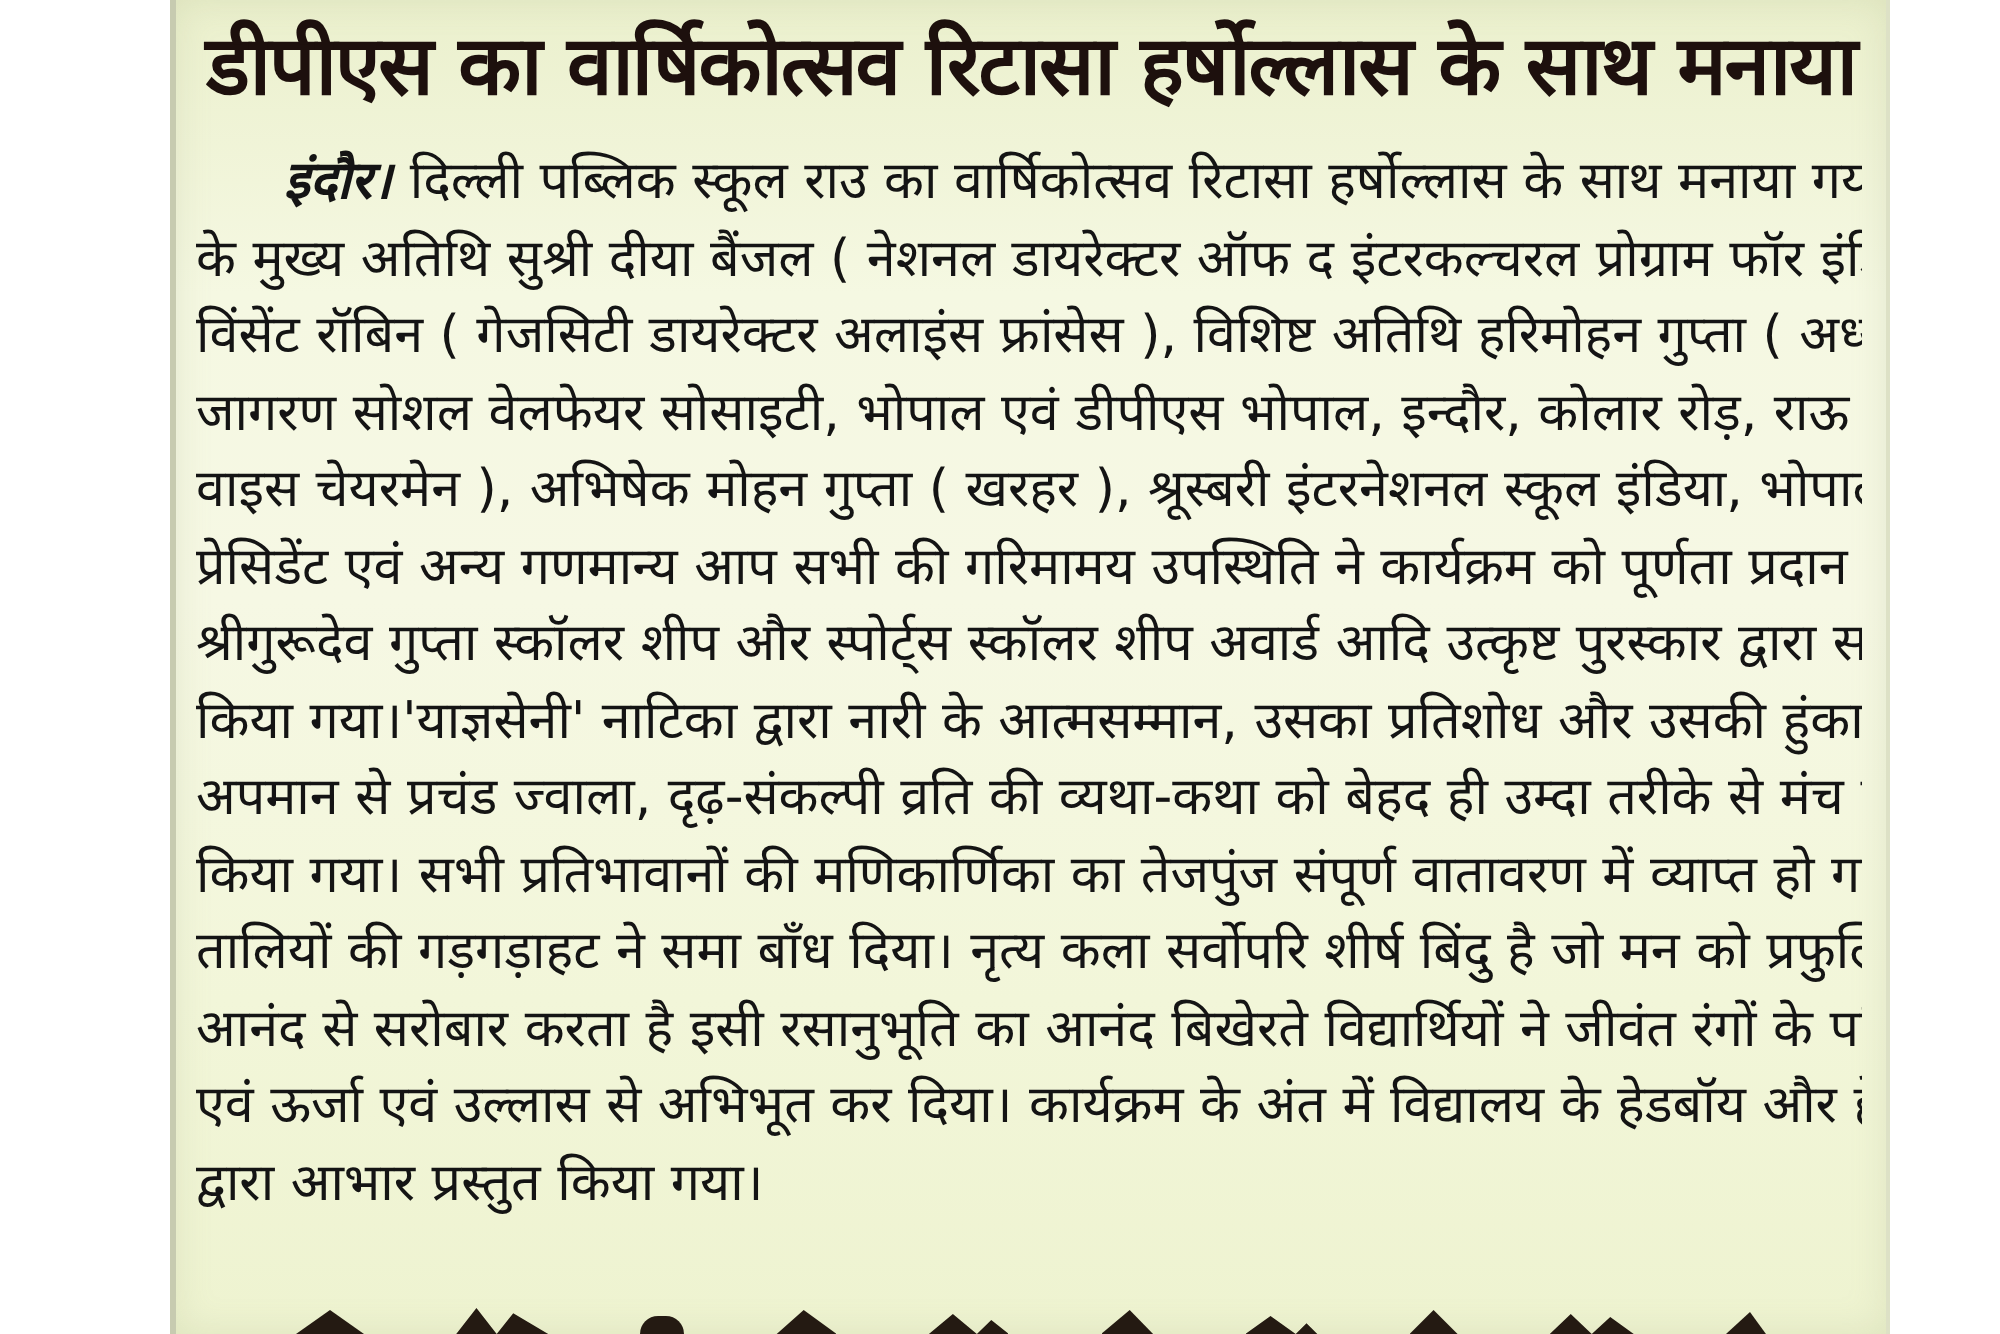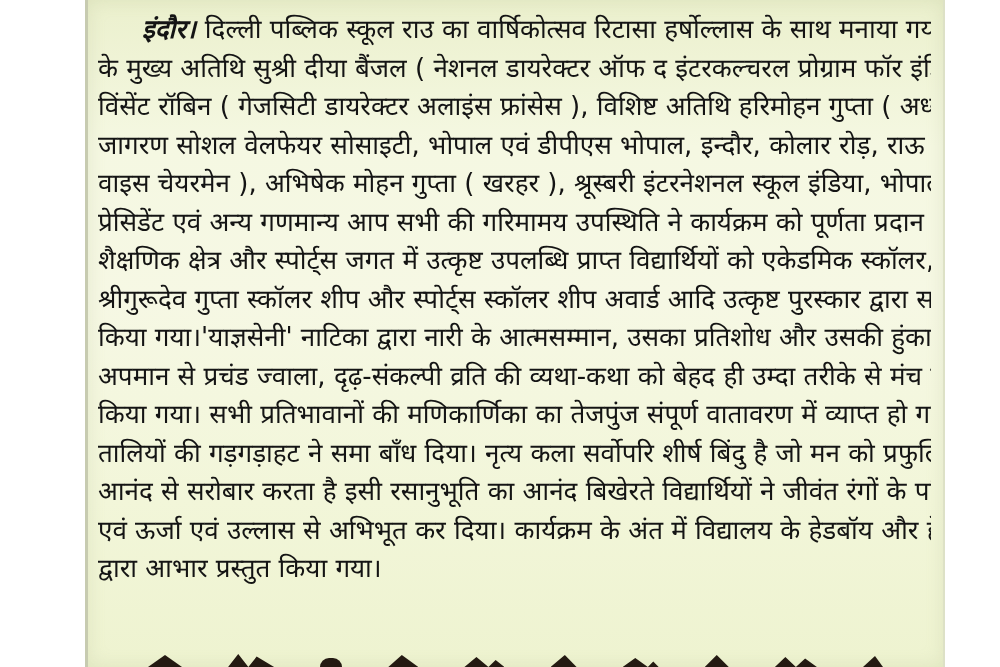--- a/index.html
+++ b/index.html
@@ -90,28 +90,28 @@
   .cutoff .m7 { width: 36px; height: 9px;  clip-path: polygon(0 100%, 35% 0, 70% 100%, 85% 40%, 100% 100%); }
   .cutoff .m8 { width: 24px; height: 12px; clip-path: polygon(0 100%, 50% 0, 100% 100%); }
   .cutoff .m9 { width: 42px; height: 10px; clip-path: polygon(0 100%, 25% 0, 50% 100%, 72% 15%, 100% 100%); }
   .cutoff .m10 { width: 20px; height: 11px; clip-path: polygon(0 100%, 60% 0, 100% 100%); }
 </style>
 </head>
 <body>
 
 <div class="page">
   <div class="paper">
+    <h1 class="headline" style="color: rgb(29, 16, 13);">डीपीएस का वार्षिकोत्सव रिटासा हर्षोल्लास के साथ मनाया</h1>
     <div class="body">
         <div class="line first"><b>इंदौर। </b>दिल्ली पब्लिक स्कूल राउ का वार्षिकोत्सव रिटासा हर्षोल्लास के साथ मनाया गया।  समारोह</div>
         <div class="line">के मुख्य अतिथि सुश्री दीया बैंजल ( नेशनल डायरेक्टर ऑफ द इंटरकल्चरल प्रोग्राम फॉर इंडिया ),</div>
         <div class="line">विंसेंट रॉबिन ( गेजसिटी डायरेक्टर अलाइंस फ्रांसेस ), विशिष्ट अतिथि  हरिमोहन गुप्ता ( अध्यक्ष-</div>
         <div class="line">जागरण सोशल वेलफेयर सोसाइटी, भोपाल एवं डीपीएस भोपाल, इन्दौर, कोलार रोड़, राऊ के प्रो.</div>
         <div class="line">वाइस चेयरमेन ), अभिषेक मोहन गुप्ता ( खरहर ), श्रूस्बरी इंटरनेशनल स्कूल इंडिया, भोपाल के</div>
         <div class="line">प्रेसिडेंट एवं अन्य गणमान्य आप सभी की गरिमामय उपस्थिति ने कार्यक्रम को पूर्णता प्रदान की।</div>
-        <div class="line">शैक्षणिक क्षेत्र और स्पोर्ट्स जगत में उत्कृष्ट उपलब्धि प्राप्त विद्यार्थियों को एकेडमिक स्कॉलर,</div>
         <div class="line">श्रीगुरूदेव गुप्ता स्कॉलर शीप और स्पोर्ट्स स्कॉलर शीप अवार्ड आदि उत्कृष्ट पुरस्कार द्वारा सम्मानित</div>
         <div class="line">किया गया।'याज्ञसेनी' नाटिका द्वारा नारी के आत्मसम्मान, उसका प्रतिशोध और उसकी हुंकार और</div>
         <div class="line">अपमान से प्रचंड ज्वाला, दृढ़-संकल्पी व्रति की व्यथा-कथा को बेहद ही उम्दा तरीके से मंच पर प्रस्तुत</div>
         <div class="line">किया गया। सभी प्रतिभावानों की मणिकार्णिका का तेजपुंज संपूर्ण वातावरण में व्याप्त हो गया और</div>
         <div class="line">तालियों की गड़गड़ाहट ने समा बाँध दिया। नृत्य कला सर्वोपरि शीर्ष बिंदु है जो मन को प्रफुल्लित और</div>
         <div class="line">आनंद से सरोबार करता है इसी रसानुभूति का आनंद बिखेरते विद्यार्थियों ने जीवंत रंगों के परिधानों</div>
         <div class="line">एवं ऊर्जा एवं उल्लास से अभिभूत कर दिया। कार्यक्रम के अंत में विद्यालय के हेडबॉय और हेडगर्ल</div>
         <div class="line last">द्वारा आभार प्रस्तुत किया गया।</div>
       </div>
     <div class="cutoff">

